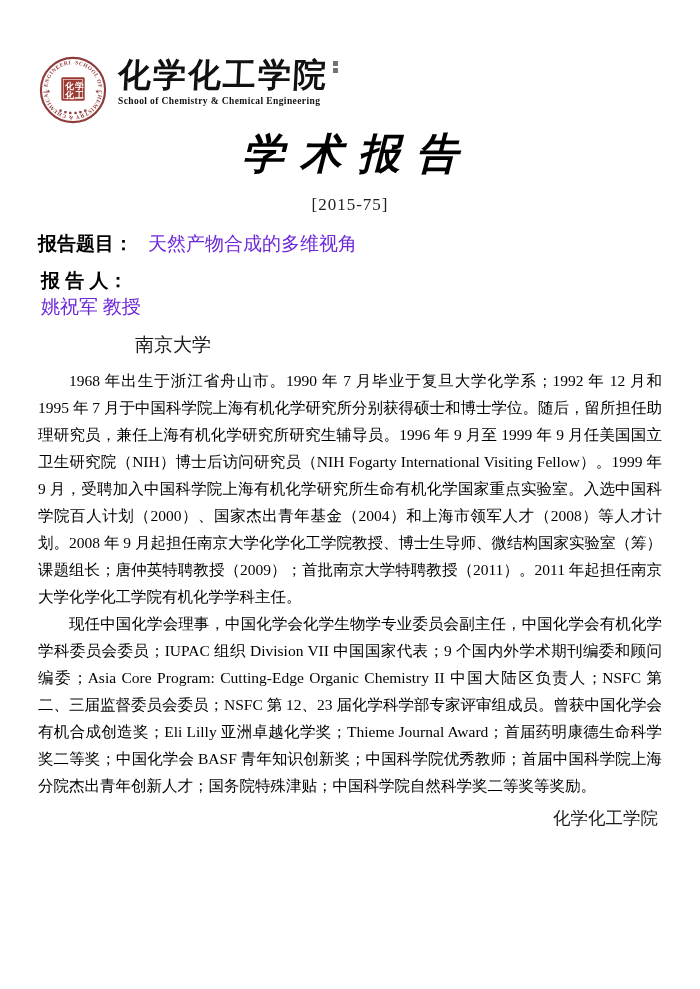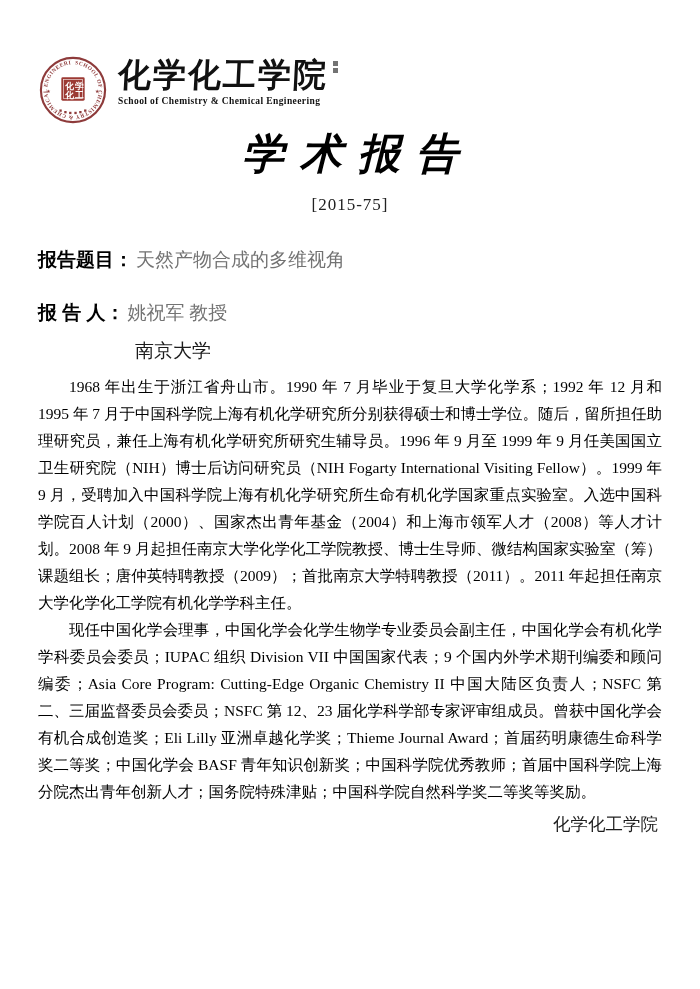--- a/index.html
+++ b/index.html
@@ -43,30 +43,30 @@
     letter-spacing: 16px; padding-left: 16px;
     font-family: "Liberation Serif", serif; color: #000;
   }
   .report-no {
     text-align: center; margin-top: 12px; line-height: 24px;
     font-size: 17px; letter-spacing: 1px; color: #222;
   }
   
   .fields { margin: 0 38px; }
   .field-row { display: flex; align-items: baseline; line-height: 26px; }
-  .row-topic   { margin-top: 14px; }
-  .row-speaker { margin-top: 11px; }
+  .row-topic   { margin-top: 14px; gap: 12px; }
+  .row-speaker { margin-top: 11px; flex-direction: column; }
   .row-time    { margin-top: 13px; }
   .row-place   { margin-top: 12px; }
   .field-label {
     font-family: "Liberation Sans", sans-serif;
     font-weight: bold; font-size: 19px; color: #000;
     white-space: pre; flex: 0 0 auto;
   }
-  .field-value { font-size: 19px; margin-left: 3px; color: #737373; margin-top: 16px; }
+  .field-value { font-size: 19px; margin-left: 3px; color: #6d28d9; }
   .field-value-sm { font-size: 17.5px; margin-left: 3px; color: #1c1c1c; }
   .affiliation {
     margin: 12px 38px 0 135px; font-size: 19px; line-height: 26px;
   }
   .intro-label-row { margin: 13px 38px 0; line-height: 26px; }
   
   .intro-body { margin: 9px 38px 0; }
   .intro-body p {
     font-size: 15.5px; line-height: 27px;
     text-align: justify; text-indent: 2em;

